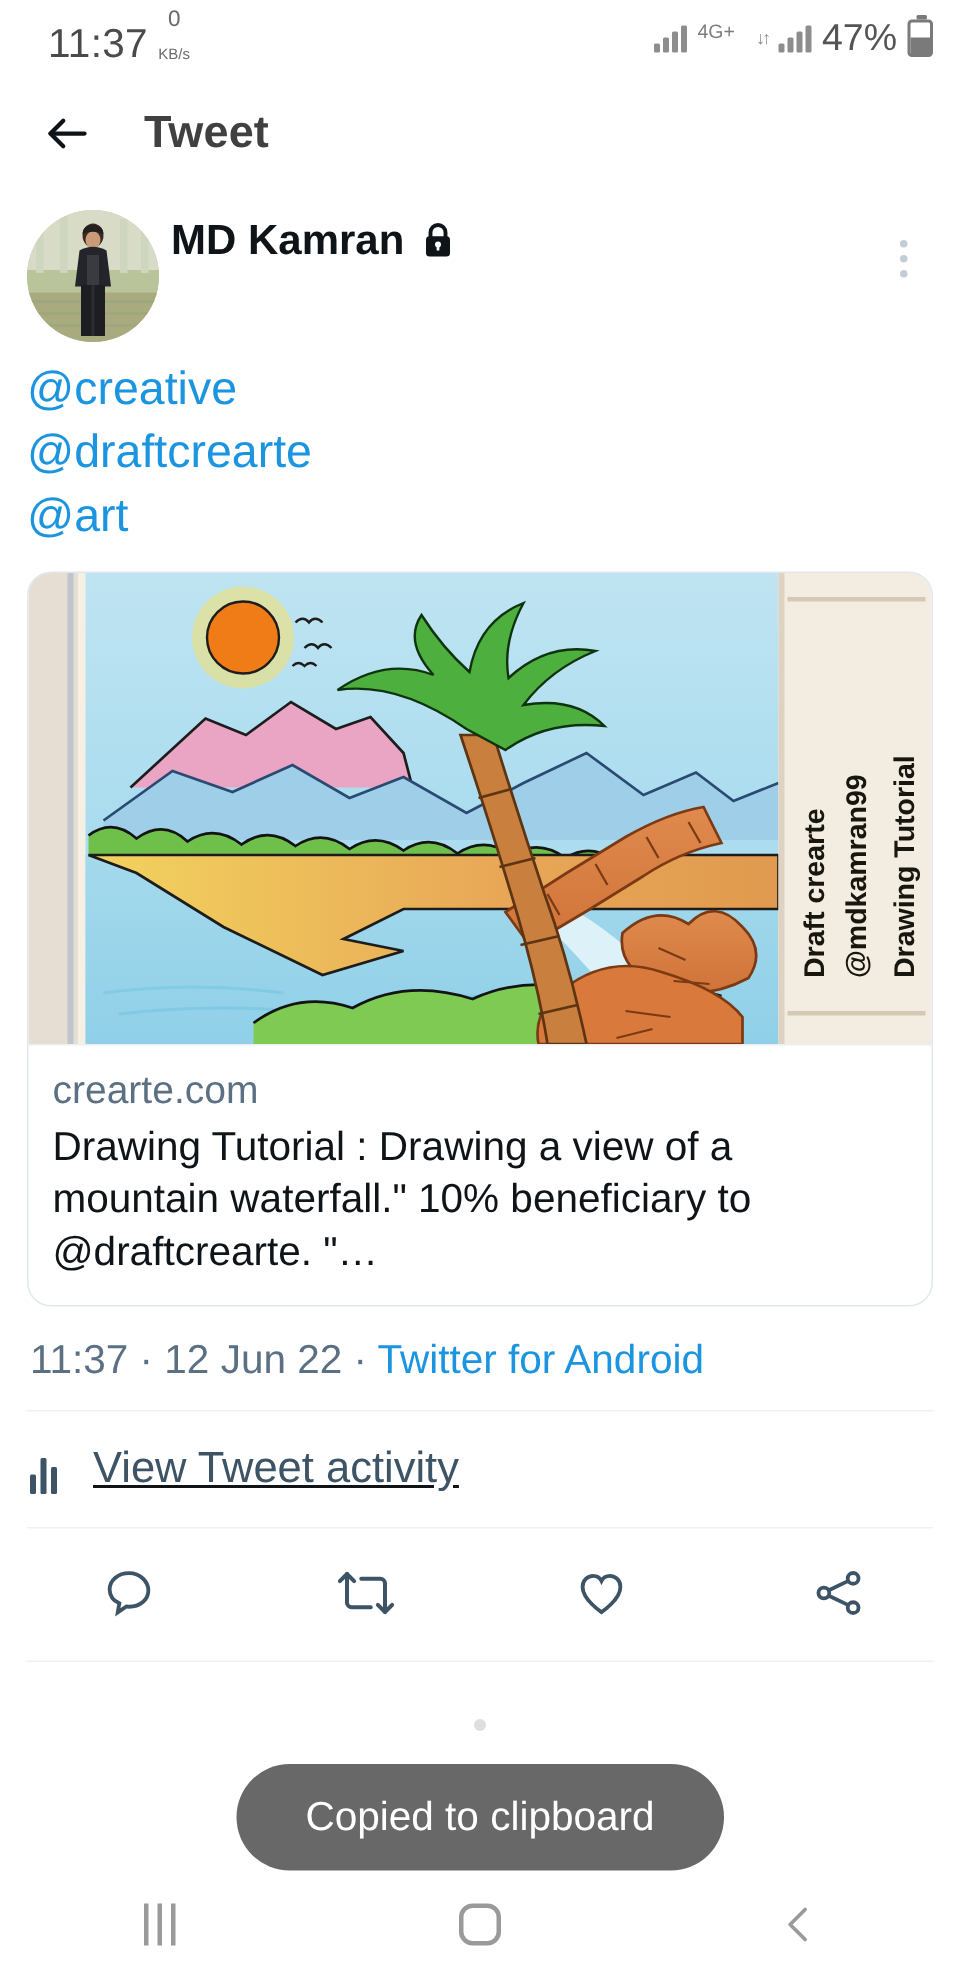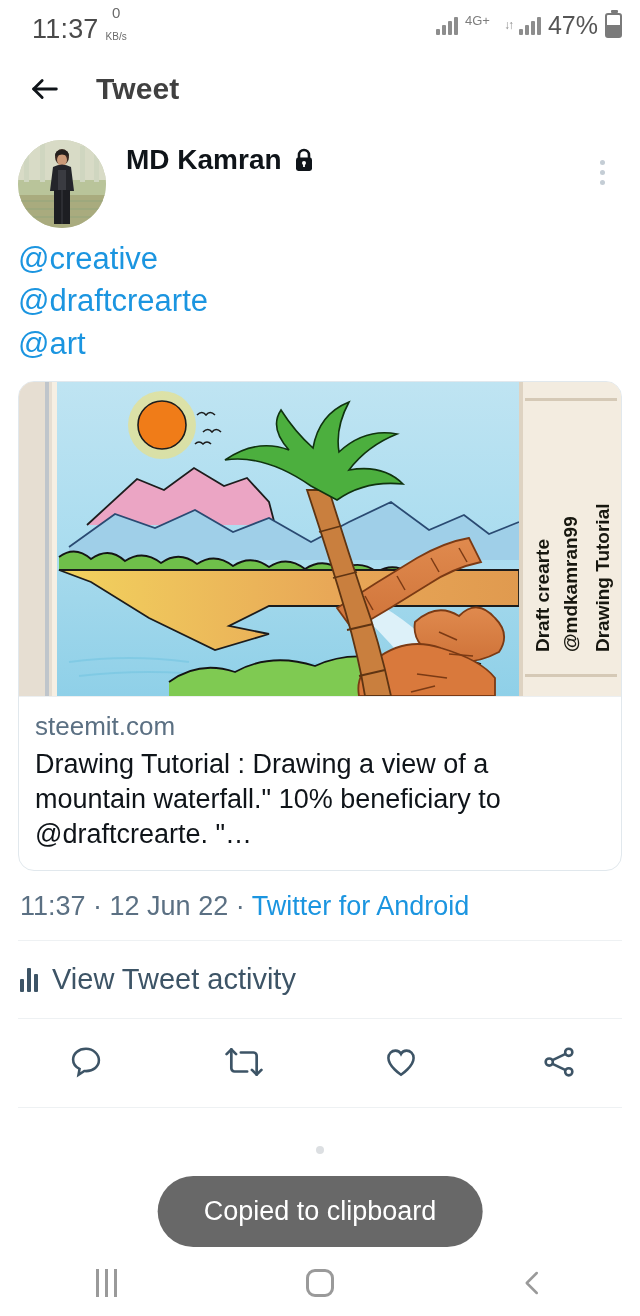--- a/index.html
+++ b/index.html
@@ -53,21 +53,21 @@
   .appbar-title { font-size:30px; font-weight:700; color:#404040; letter-spacing:.1px;}
 
   
   .tweet { padding:0 18px; }
   .author-row { display:flex; align-items:flex-start; padding-top:12px; }
   .avatar {
     width:88px; height:88px; border-radius:50%;
     overflow:hidden; flex:0 0 88px; position:relative; background:#c8cdb4;
   }
   .avatar svg { display:block; width:100%; height:100%; }
-  .author-meta { margin-left:20px; padding-top:4px; flex:1; min-width:0; }
+  .author-meta { margin-left:8px; padding-top:4px; flex:1; min-width:0; }
   .author-name-line { display:flex; align-items:center; gap:10px; }
   .author-name { font-size:28px; font-weight:700; color:#0f1419; }
   .lock-icon { width:24px; height:26px; display:block; }
   .author-handle { font-size:27px; color:#5b7083; margin-top:4px; }
   .overflow-btn {
     width:40px; flex:0 0 40px; height:56px;
     display:flex; flex-direction:column; align-items:center; justify-content:center; gap:5px;
     padding-top:8px;
   }
   .overflow-btn span { width:5px; height:5px; border-radius:50%; background:#c4cdd5; display:block; }
@@ -85,21 +85,21 @@
   }
   .card-img { width:100%; height:314px; display:block; }
   .card-body { padding:12px 16px 18px 16px; border-top:1px solid #eceff1; }
   .card-domain { font-size:26px; color:#5b7083; line-height:1.35; }
   .card-title { font-size:27px; color:#0f1419; line-height:1.3; margin-top:2px; }
 
   
   .meta-row { padding:20px 2px 18px 2px; font-size:27px; color:#5b7083; }
   .meta-row .src { color:#1b95e0; }
   .hr { height:1px; background:#eef1f3; }
-  .activity-row { display:flex; align-items:center; gap:14px; padding:22px 2px; }
+  .activity-row { display:flex; align-items:flex-end; gap:24px; padding:22px 2px;text-decoration:underline; }
   .activity-icon { display:flex; align-items:flex-end; gap:3px; height:26px; }
   .activity-icon i { width:4px; background:#3d5466; display:block; border-radius:1px;}
   .activity-icon i:nth-child(1){height:13px;}
   .activity-icon i:nth-child(2){height:24px;}
   .activity-icon i:nth-child(3){height:18px;}
   .activity-label { font-size:29px; color:#3d5466; }
 
   .actions-row {
     display:flex; align-items:center; justify-content:space-between;
     padding:20px 40px 22px 45px;
@@ -334,21 +334,21 @@
       <rect x="506" y="16" width="92" height="3" fill="#d5c9b6"></rect>
       <rect x="506" y="292" width="92" height="3" fill="#d5c9b6"></rect>
       <g fill="#17170f" font-family="Liberation Sans, sans-serif" font-size="19" font-weight="700">
         <text transform="translate(530,270) rotate(-90)">Draft crearte</text>
         <text transform="translate(558,270) rotate(-90)">@mdkamran99</text>
         <text transform="translate(590,270) rotate(-90)">Drawing Tutorial</text>
       </g>
     </svg>
 
     <div class="card-body">
-      <div class="card-domain">steemit.com</div>
+      <div class="card-domain">crearte.com</div>
       <div class="card-title">Drawing Tutorial : Drawing a view of a mountain waterfall." 10% beneficiary to @draftcrearte. "…</div>
     </div>
   </div>
 
   <div class="meta-row">
     <span>11:37</span><span> · </span><span>12 Jun 22</span><span> · </span><span class="src">Twitter for Android</span>
   </div>
 
   <div class="hr"></div>
 

